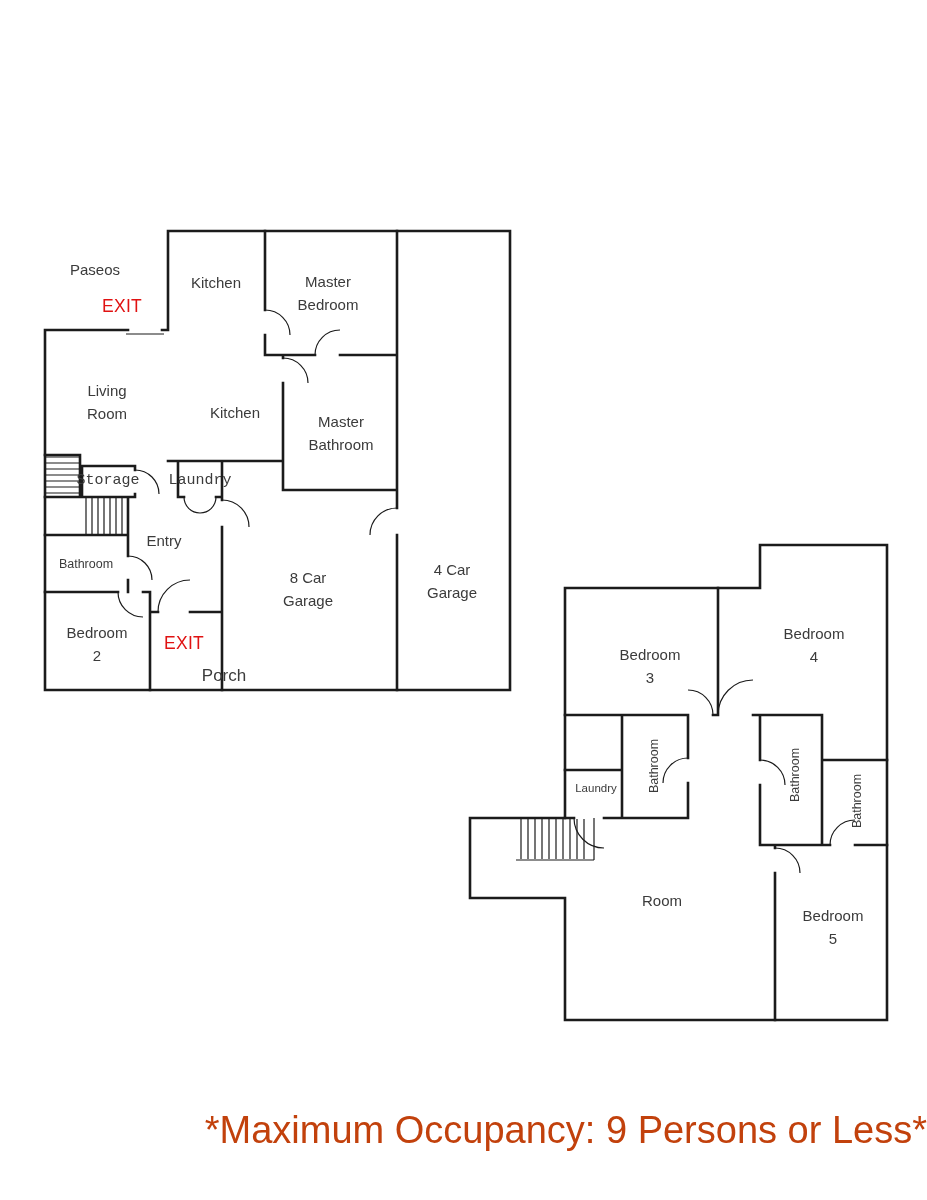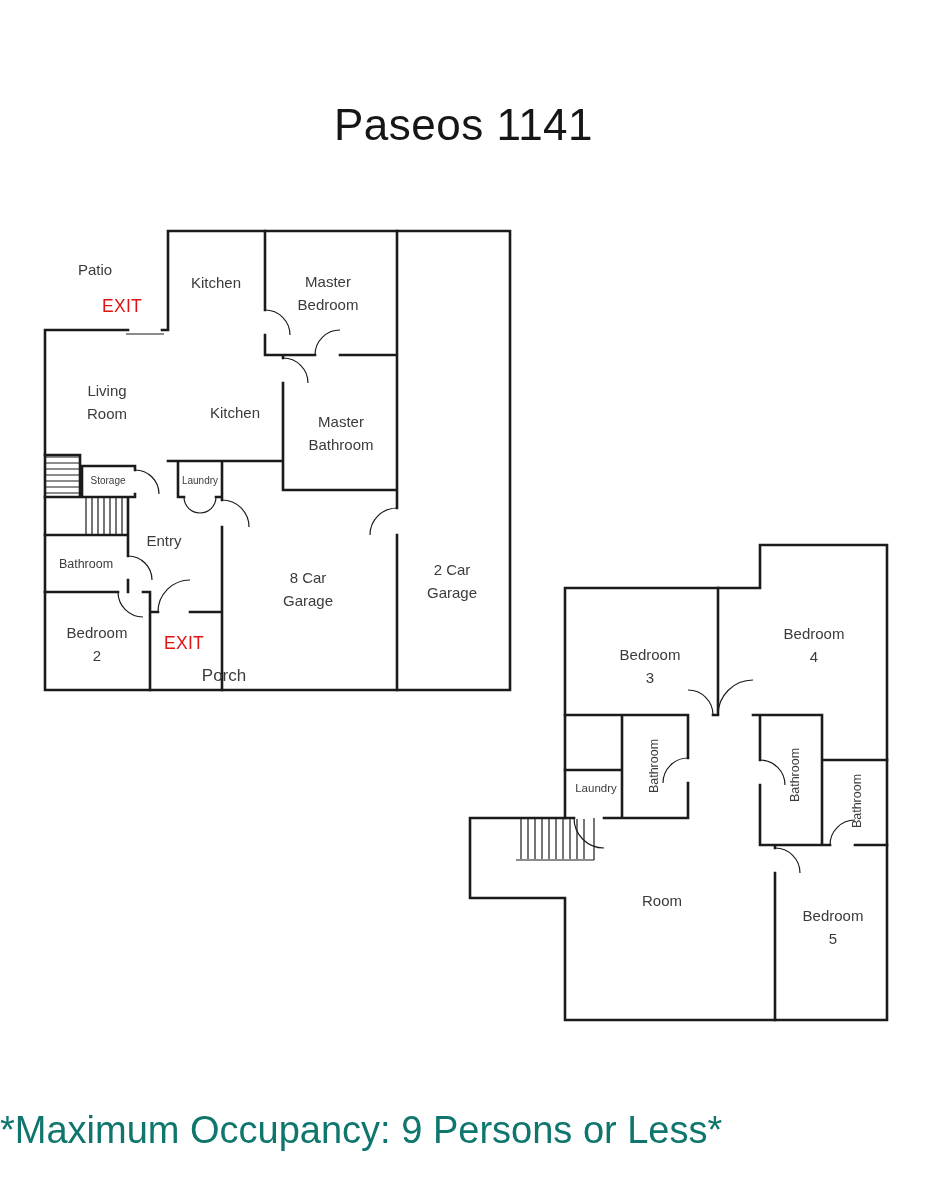--- a/index.html
+++ b/index.html
@@ -1,37 +1,36 @@
 <!DOCTYPE html>
 <html><head>
 <meta charset="utf-8">
 <style>
   html,body{margin:0;padding:0;background:#ffffff;}
   .canvas{position:relative;width:927px;height:1200px;background:#fff;
           font-family:"Liberation Sans",sans-serif;overflow:hidden;}
   .title{position:absolute;left:0;right:0;top:100px;text-align:center;
          font-size:44px;color:#161616;letter-spacing:.5px;}
-  .footer{position:absolute;left:0;right:0;top:1109px;text-align:left;
-          font-size:38px;color:#0f766e;}
+  .footer{position:absolute;left:0;right:0;top:1109px;text-align:right;
+          font-size:38px;color:#c2410c;}
   svg.plan{position:absolute;left:0;top:0;}
   .lbl{position:absolute;transform:translate(-50%,-50%);font-size:15px;
        line-height:1.55;color:#3b3b3b;white-space:pre-line;text-align:center;}
-  .lbl.sm{font-size:10px;}
+  .lbl.sm{font-size:15px;font-family:Liberation Mono, monospace;}
   .lbl.md{font-size:12.5px;}
   .lbl.s11{font-size:11.5px;}
   .lbl.s13{font-size:17px;margin-left:39px;}
   .lbl.rot{transform:translate(-50%,-50%) rotate(-90deg);font-size:12.5px;white-space:nowrap;}
   .lbl.exit{color:#e01212;font-weight:400;font-size:17.5px;letter-spacing:.3px;}
 </style>
 </head>
 <body>
 
 <div class="canvas">
 
-  <div class="title">Paseos 1141</div>
 
   <svg class="plan" width="927" height="1200" viewBox="0 0 927 1200">
 
     <g fill="none" stroke-width="2.6" stroke-linecap="square" stroke="#1b1b1b">
       <path d="M168,231 H510 V690 H45 V330 H128 M162,330 H168 V231"></path>
       <path d="M265,231 V310 M265,335 V355 H315 M340,355 H397
            M283,355 V358 M283,383 V490 H397
            M168,461 H283
            M178,461 V497 H184 M216,497 H222
            M222,461 V500 M222,527 V690
@@ -79,41 +78,41 @@
            M688,758 A25,25 0 0 0 663,783
            M830,845 A25,25 0 0 1 855,820
            M775,848 A25,25 0 0 1 800,873
            M574,818 A30,30 0 0 0 604,848"></path>
       <path d="M521,819 V859 M528,819 V859 M535,819 V859 M542,819 V859 M549,819 V859
            M556,819 V859 M563,819 V859 M570,819 V859 M577,819 V859 M584,819 V859
            M516,860 H594 M594,818 V860"></path>
     </g>
   </svg>
 
-  <div class="lbl" style="left:95px;top:270px">Patio</div>
+  <div class="lbl" style="left:95px;top:270px">Paseos</div>
   <div class="lbl exit" style="left:122px;top:307px">EXIT</div>
   <div class="lbl" style="left:216px;top:283px">Kitchen</div>
   <div class="lbl" style="left:328px;top:293px">Master
 Bedroom</div>
   <div class="lbl" style="left:107px;top:402px">Living
 Room</div>
   <div class="lbl" style="left:235px;top:413px">Kitchen</div>
   <div class="lbl" style="left:341px;top:433px">Master
 Bathroom</div>
   <div class="lbl sm" style="left:108px;top:481px">Storage</div>
   <div class="lbl sm" style="left:200px;top:481px">Laundry</div>
   <div class="lbl" style="left:164px;top:541px">Entry</div>
   <div class="lbl md" style="left:86px;top:565px">Bathroom</div>
   <div class="lbl" style="left:97px;top:644px">Bedroom
 2</div>
   <div class="lbl exit" style="left:184px;top:644px">EXIT</div>
   <div class="lbl s13" style="left:185px;top:676px">Porch</div>
   <div class="lbl" style="left:308px;top:589px">8 Car
 Garage</div>
-  <div class="lbl" style="left:452px;top:581px">2 Car
+  <div class="lbl" style="left:452px;top:581px">4 Car
 Garage</div>
 
   <div class="lbl" style="left:650px;top:666px">Bedroom
 3</div>
   <div class="lbl" style="left:814px;top:645px">Bedroom
 4</div>
   <div class="lbl rot" style="left:655px;top:766px">Bathroom</div>
   <div class="lbl s11" style="left:596px;top:789px">Laundry</div>
   <div class="lbl rot" style="left:796px;top:775px">Bathroom</div>
   <div class="lbl rot" style="left:858px;top:801px">Bathroom</div>

